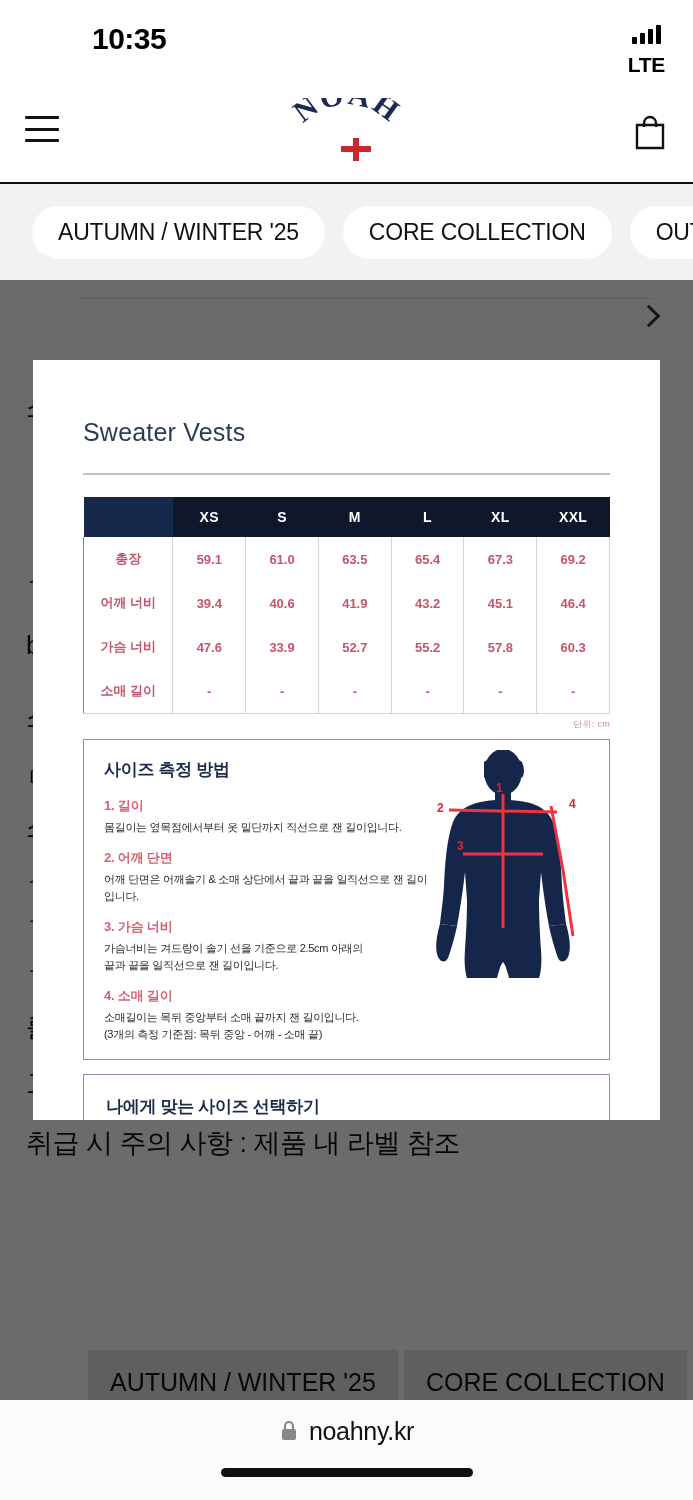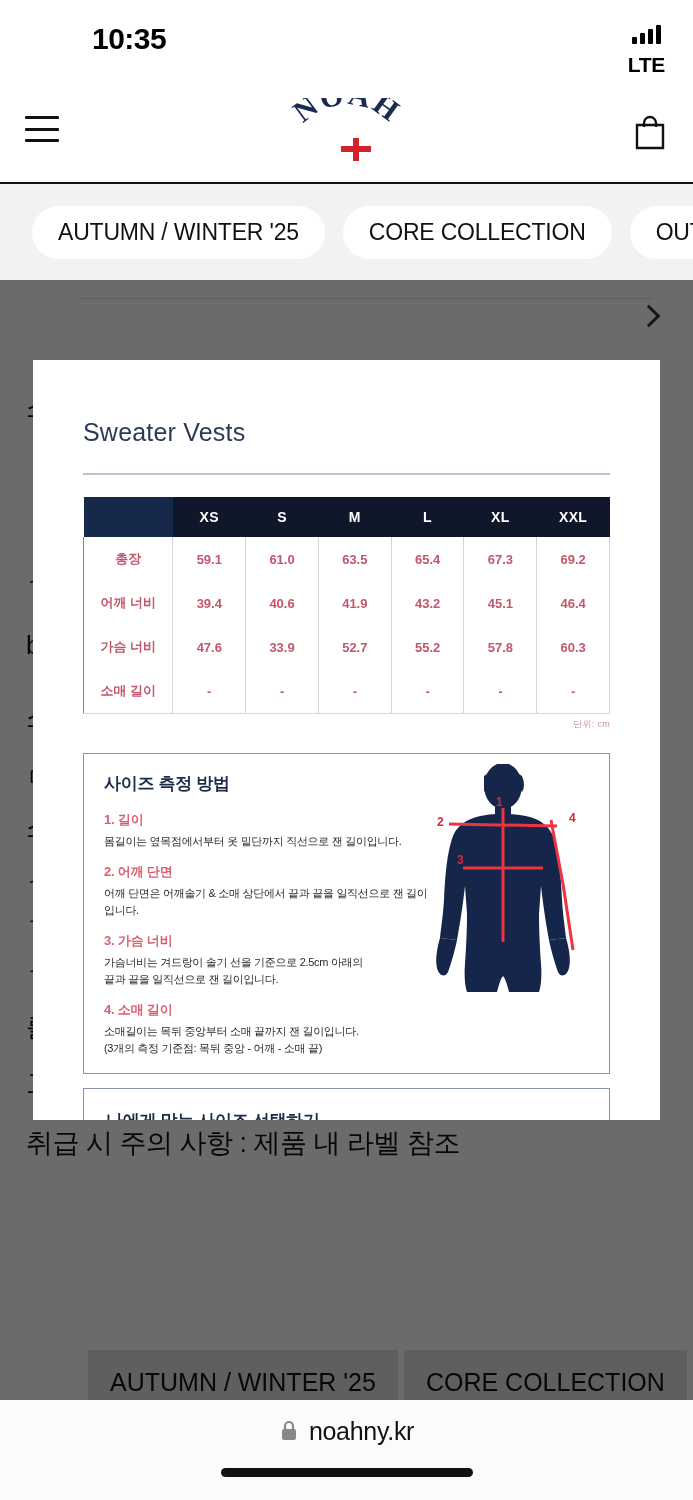--- a/index.html
+++ b/index.html
@@ -105,21 +105,21 @@
   .sz td {
     font-size: 13px; color: #c4566b; text-align: center; padding: 13px 0;
     border-right: 1px solid #cfd6e0; font-weight: 600;
   }
   .sz td:last-child { border-right: none; }
   .sz tbody { border-left: 1px solid #d946ef; border-right: 1px solid #cfd6e0; border-bottom: 1px solid #cfd6e0; }
   .sz td.rowlabel { color: #c4566b; }
   .unit { text-align: right; font-size: 9px; color: #d08e9c; margin-top: 4px; letter-spacing: 0.3px; }
 
   
-  .mbox { margin-top: 22px; border: 1px solid #8793a8; padding: 18px 20px 16px 20px; position: relative; min-height: 246px; }
+  .mbox { margin-top: 8px; border: 1px solid #8793a8; padding: 18px 20px 16px 20px; position: relative; min-height: 246px; }
   .mbox-title { font-size: 17px; font-weight: 700; color: #1d2c49; letter-spacing: -0.3px; }
   .mlist { margin-top: 16px; width: 330px; }
   .m-h { font-size: 13px; font-weight: 700; color: #d96070; letter-spacing: -0.2px; margin-top: 13px; }
   .m-h:first-child { margin-top: 0; }
   .m-p { font-size: 11px; color: #2a2a2a; line-height: 1.55; margin-top: 4px; letter-spacing: -0.3px; }
 
   .figure { position: absolute; right: 16px; top: 10px; width: 180px; height: 228px; }
 
   
   .cbox { margin-top: 14px; border: 1px solid #8793a8; padding: 20px 22px 26px 22px; }

